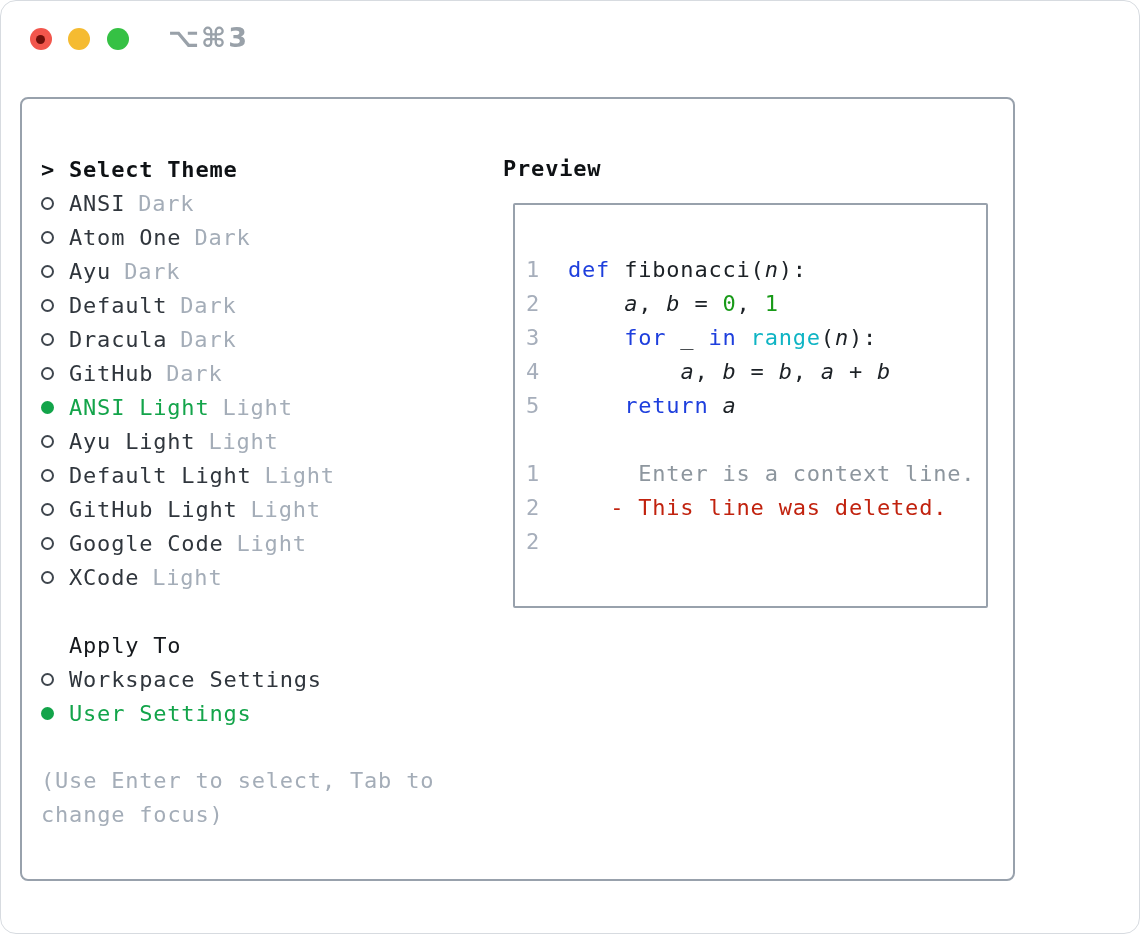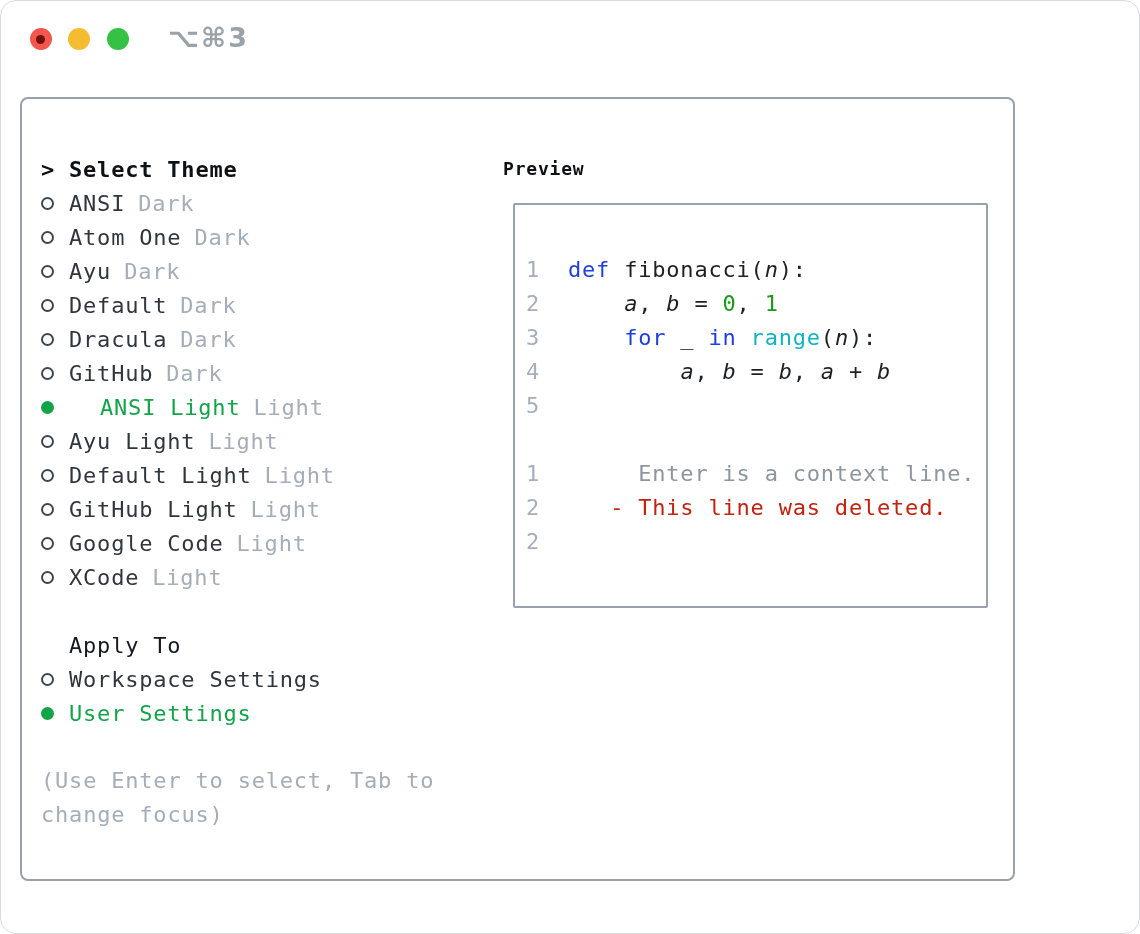--- a/index.html
+++ b/index.html
@@ -37,30 +37,30 @@
   }
   .line { height: 34px; display: flex; align-items: center; }
   .gap-line { height: 34px; }
   .lead { width: 28px; flex: none; display: flex; align-items: center; }
   .prompt { font-weight: bold; color: var(--ink-strong, #0e1114); }
   .hdr { font-weight: bold; color: var(--ink-strong, #0e1114); }
   .circ { width: 13px; height: 13px; border: 2px solid #3f464e; border-radius: 50%;
           box-sizing: border-box; background: transparent; }
   .circ.filled { background: var(--accent-green, #13a44a); border-color: var(--accent-green, #13a44a); }
   .theme-name { color: var(--ink, #30363d); white-space: pre; }
-  .theme-name.sel { color: var(--accent-green, #13a44a); margin-left: 31px; }
+  .theme-name.sel { color: var(--accent-green, #13a44a); }
   .variant { color: var(--muted, #a4adb8); margin-left: 13px; }
   .apply-hdr { padding-left: 28px; color: #16191d; }
   .opt-name { color: var(--ink, #30363d); white-space: pre; }
   .opt-name.sel { color: var(--accent-green, #13a44a); }
   .hint { margin-top: 34px; width: 432px; line-height: 34px; color: var(--muted, #a4adb8); }
   
   .preview-hdr {
     position: absolute; left: 481px; top: 53px; height: 34px; line-height: 34px;
-    font-size: 18px; letter-spacing: 0.8px; font-weight: bold; color: var(--ink-strong, #0e1114);
+    font-size: 22px; letter-spacing: 0.8px; font-weight: bold; color: var(--ink-strong, #0e1114);
   }
   .preview-box {
     position: absolute; left: 491px; top: 104px; width: 475px; height: 405px;
     border: 2px solid var(--border, #98a1ac); border-radius: 2px; box-sizing: border-box;
     padding: 48px 0 0 11px; font-size: 22px; letter-spacing: 0.8px; background: #ffffff;
     overflow: hidden;
   }
   .pline { height: 34px; line-height: 34px; display: flex; }
   .ln { width: 14px; flex: none; text-align: right; color: var(--line-number-gray, #a6aebb);
         margin-right: 28px; }
@@ -221,20 +221,21 @@
         <div class="pline">
           <span class="ln">3</span>
           <span class="code"><span class="tk-fg">    </span><span class="tk-kw">for</span><span class="tk-fg"> _ </span><span class="tk-kw">in</span><span class="tk-fg"> </span><span class="tk-fn">range</span><span class="tk-fg">(</span><span class="tk-var">n</span><span class="tk-fg">):</span></span>
         </div>
         <div class="pline">
           <span class="ln">4</span>
           <span class="code"><span class="tk-fg">        </span><span class="tk-var">a</span><span class="tk-fg">, </span><span class="tk-var">b</span><span class="tk-fg"> = </span><span class="tk-var">b</span><span class="tk-fg">, </span><span class="tk-var">a</span><span class="tk-fg"> + </span><span class="tk-var">b</span></span>
         </div>
         <div class="pline">
           <span class="ln">5</span>
+          <span class="code"><span class="tk-fg">    </span><span class="tk-kw">return</span><span class="tk-fg"> </span><span class="tk-var">a</span></span>
         </div>
         <div class="pline">
           <span class="ln"></span>
           <span class="code"></span>
         </div>
         <div class="pline">
           <span class="ln">1</span>
           <span class="code"><span class="tk-ctx">     Enter is a context line.</span></span>
         </div>
         <div class="pline">

